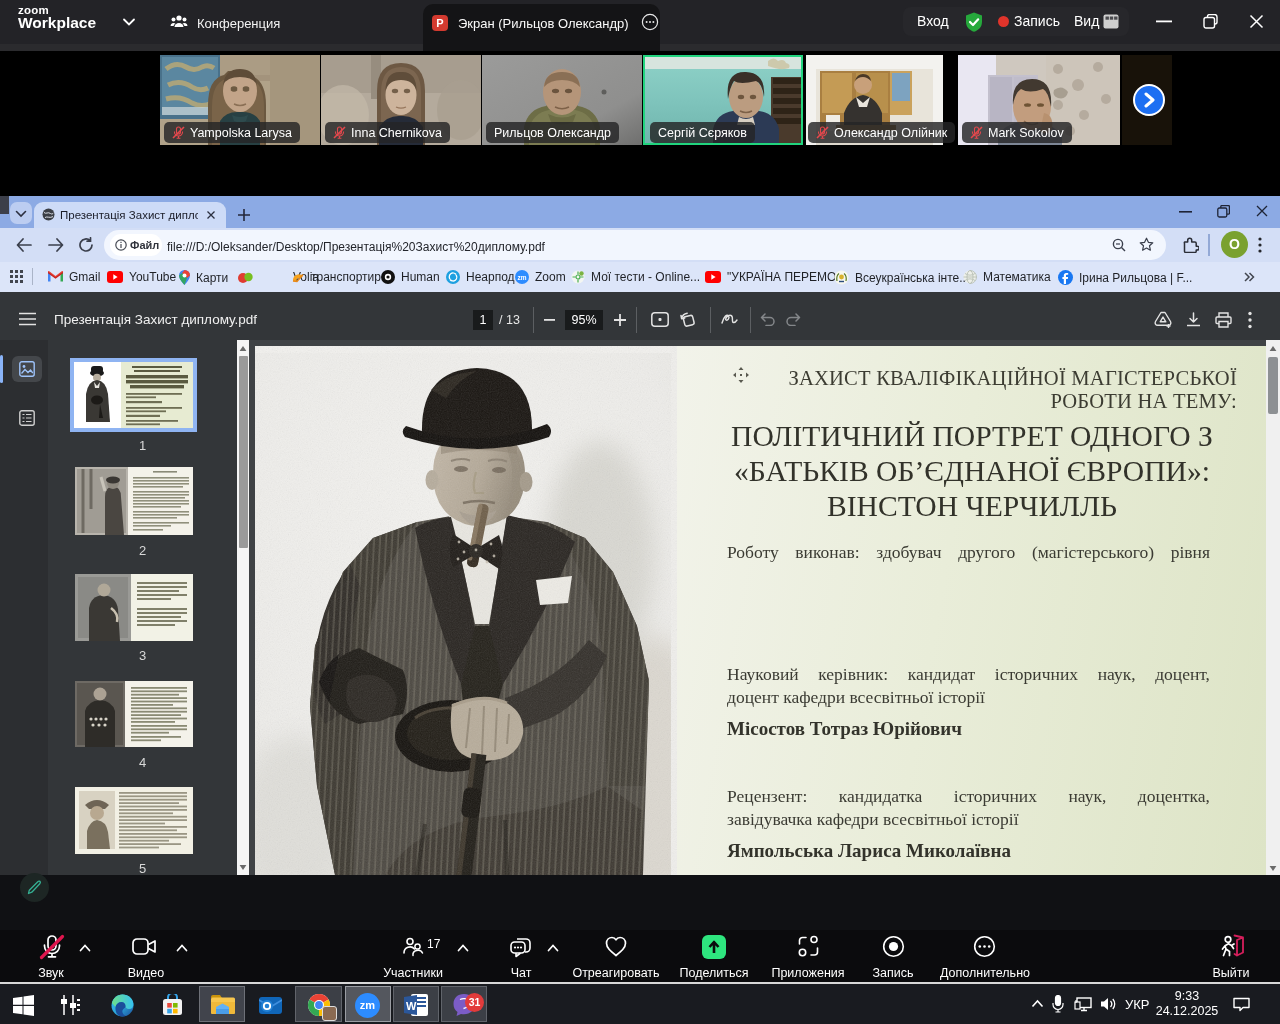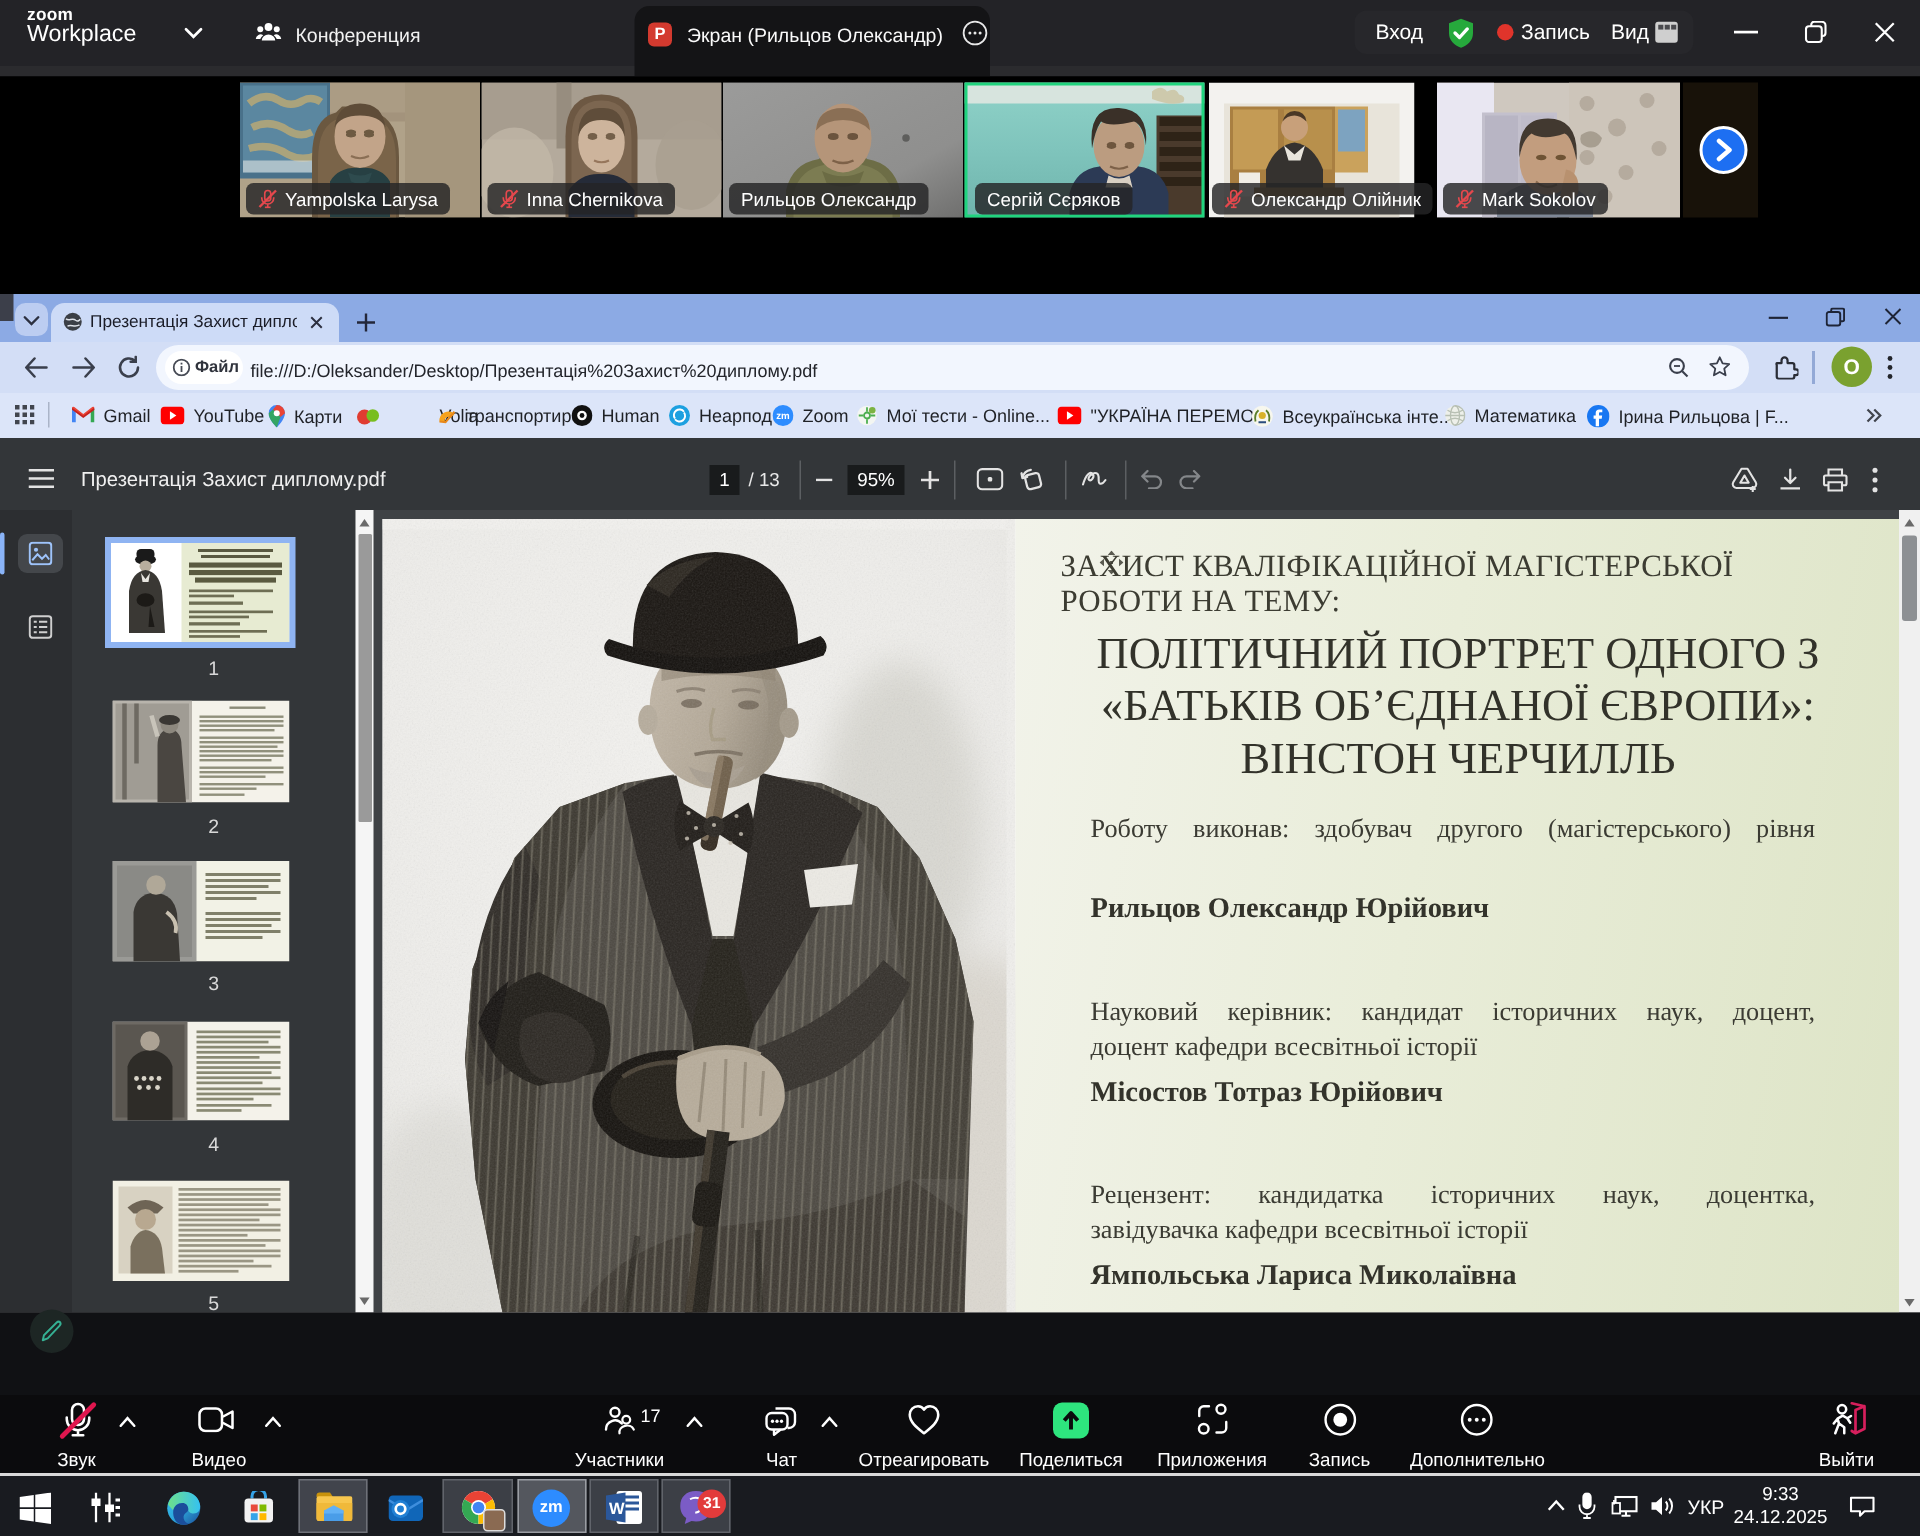--- a/index.html
+++ b/index.html
@@ -13,21 +13,21 @@
   .sb{font-weight:700;color:#33332b;font-size:19px !important;}
 </style>
 </head>
 <body>
 <div id="root">
 
   <div class="abs" style="left:0;top:0;width:1280px;height:44px;background:#232327;"></div>
   <div class="abs" style="left:0;top:44px;width:1280px;height:7px;background:#2b2b2e;"></div>
   <div class="abs" style="left:423px;top:4px;width:237px;height:47px;background:#141416;border-radius:10px 10px 0 0;"></div>
   <div class="abs" style="left:18px;top:4px;color:#fff;font-size:11.5px;font-weight:700;letter-spacing:.2px;">zoom</div>
-  <div class="abs" style="left:18px;top:14px;color:#fff;font-size:15.5px;font-weight:400;">Workplace</div>
+  <div class="abs" style="left:18px;top:14px;color:#fff;font-size:15.5px;font-weight:700;">Workplace</div>
   <svg class="abs" style="left:122px;top:17px;" width="14" height="10" viewBox="0 0 14 10">
       <path d="M2 2.5 L7 7.5 L12 2.5" stroke="#fff" stroke-width="1.8" fill="none" stroke-linecap="round"></path>
     </svg>
   <svg class="abs" style="left:170px;top:14px;" width="18" height="16" viewBox="0 0 18 16">
       <circle cx="9" cy="4" r="2.6" fill="#fff"></circle>
       <circle cx="3.5" cy="5.5" r="2" fill="#fff"></circle>
       <circle cx="14.5" cy="5.5" r="2" fill="#fff"></circle>
       <path d="M4.5 13 a4.5 4 0 0 1 9 0 z" fill="#fff"></path>
       <path d="M0.5 12 a3.2 3.2 0 0 1 5 -2.5 a6 6 0 0 0 -2 2.5 z" fill="#fff"></path>
       <path d="M17.5 12 a3.2 3.2 0 0 0 -5 -2.5 a6 6 0 0 1 2 2.5 z" fill="#fff"></path>
@@ -767,24 +767,23 @@
         </g>
     <rect width="422" height="7" fill="#f2f1ee"></rect>
     <rect x="416" width="6" height="529" fill="#f0efec"></rect>
     <rect width="422" height="529" filter="url(#grain)"></rect>
   </svg>
   </div>
   <div id="slide" class="abs" style="left:677px;top:346px;width:589px;height:529px;background:linear-gradient(100deg,#f2f3ea 0%,#e9edd9 45%,#dde4c6 100%);font-family:'Liberation Serif',serif;color:#3a3a30;overflow:hidden;">
     <svg class="abs" style="left:56px;top:21px;" width="16" height="16" viewBox="0 0 16 16">
         <path d="M8 0 L10.5 3 H5.5 Z M8 16 L10.5 13 H5.5 Z M0 8 L3 5.5 V10.5 Z M16 8 L13 5.5 V10.5 Z M7 7 h2 v2 h-2 z" fill="#5a5a50"></path>
       </svg>
-    <div class="abs" style="left:30px;top:21px;width:530px;text-align:left;font-size:20.6px;letter-spacing:.2px;color:#3c3c32;">ЗАХИСТ КВАЛІФІКАЦІЙНОЇ МАГІСТЕРСЬКОЇ<br>РОБОТИ НА ТЕМУ:</div>
+    <div class="abs" style="left:30px;top:21px;width:530px;text-align:right;font-size:20.6px;letter-spacing:.2px;color:#3c3c32;">ЗАХИСТ КВАЛІФІКАЦІЙНОЇ МАГІСТЕРСЬКОЇ<br>РОБОТИ НА ТЕМУ:</div>
     <div class="abs" style="left:30px;top:73px;width:530px;text-align:center;font-size:29.6px;line-height:35px;color:#32322a;">ПОЛІТИЧНИЙ ПОРТРЕТ ОДНОГО З «БАТЬКІВ ОБ’ЄДНАНОЇ ЄВРОПИ»: ВІНСТОН ЧЕРЧИЛЛЬ</div>
     <div class="abs sj" style="top:196px;">Роботу&nbsp;виконав:&nbsp;здобувач&nbsp;другого&nbsp;(магістерського)&nbsp;рівня</div>
-    <div class="abs sb" style="top:249px;">Рильцов Олександр Юрійович</div>
     <div class="abs sj" style="top:318px;">Науковий&nbsp;керівник:&nbsp;кандидат&nbsp;історичних&nbsp;наук,&nbsp;доцент,</div>
     <div class="abs sp" style="top:341px;">доцент кафедри всесвітньої історії</div>
     <div class="abs sb" style="top:372px;">Місостов Тотраз Юрійович</div>
     <div class="abs sj" style="top:440px;">Рецензент:&nbsp;кандидатка&nbsp;історичних&nbsp;наук,&nbsp;доцентка,</div>
     <div class="abs sp" style="top:463px;">завідувачка кафедри всесвітньої історії</div>
     <div class="abs sb" style="top:494px;">Ямпольська Лариса Миколаївна</div>
   </div>
 
   <div class="abs" style="left:1266px;top:340px;width:14px;height:535px;background:#f0f0f0;"></div>
   <svg class="abs" style="left:1269px;top:345px;" width="8" height="8" viewBox="0 0 8 8">

